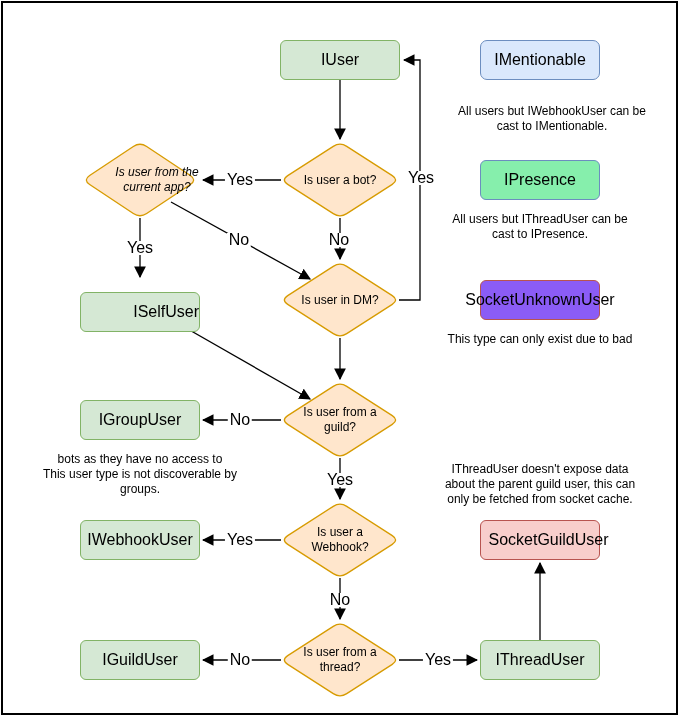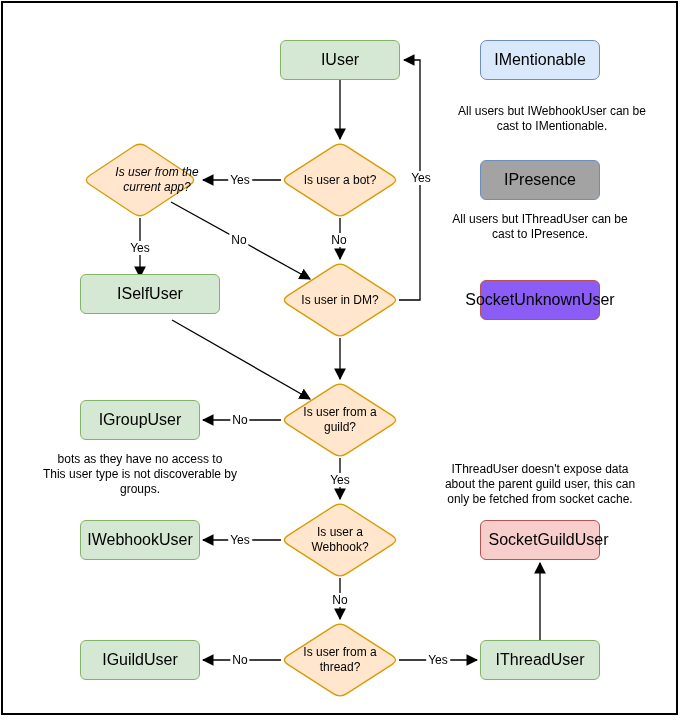--- a/index.html
+++ b/index.html
@@ -6,21 +6,21 @@
   body{width:682px;height:722px;font-family:"Liberation Sans",sans-serif;}
   .canvas{position:relative;width:682px;height:722px;background:#ffffff;overflow:hidden;}
   .frame{position:absolute;left:1px;top:1px;width:677px;height:714px;border:2px solid #000;box-sizing:border-box;}
   .layer{position:absolute;left:0;top:0;pointer-events:none;}
   .node{position:absolute;display:flex;align-items:center;justify-content:center;
         font-size:16px;color:#000;border:1px solid #000;border-radius:6px;box-sizing:border-box;
         text-align:center;}
   .dlabel{position:absolute;display:flex;align-items:center;justify-content:center;
           text-align:center;font-size:12px;color:#000;white-space:pre-line;line-height:15px;}
   .elabel{position:absolute;transform:translate(-50%,-50%);background:#ffffff;
-          font-size:12px;color:#000;padding:0 2px;line-height:14px;text-align:center;}
+          font-size:16px;color:#000;padding:0 2px;line-height:14px;text-align:center;}
   .note{position:absolute;transform:translateX(-50%);text-align:center;font-size:12px;
         line-height:15px;color:#000;}
   .note div{white-space:nowrap;}
 </style>
 </head>
 <body>
 
 <div class="canvas">
   <div class="frame"></div>
   <svg id="edge-layer" class="layer" xmlns="http://www.w3.org/2000/svg" width="682" height="722">
@@ -51,27 +51,27 @@
       <polyline points="399,660 477,660" fill="none" stroke="#000000" stroke-width="1.3" marker-end="url(#arrow)"></polyline>
       <polyline points="540,640 540,563" fill="none" stroke="#000000" stroke-width="1.3" marker-end="url(#arrow)"></polyline>
     </svg>
   <div id="overlay-layer">
       <div class="node" style="left: 280px; top: 40px; width: 120px; height: 40px; background: rgb(213, 232, 212); border-color: rgb(130, 179, 102);">
         <span>IUser</span>
       </div>
       <div class="node" style="left: 480px; top: 40px; width: 120px; height: 40px; background: rgb(218, 232, 252); border-color: rgb(108, 142, 191); border-radius: 7px;">
         <span>IMentionable</span>
       </div>
-      <div class="node" style="left: 480px; top: 160px; width: 120px; height: 40px; background: #a3a3a3; border-color: rgb(108, 142, 191);">
+      <div class="node" style="left: 480px; top: 160px; width: 120px; height: 40px; background: #86efac; border-color: rgb(108, 142, 191);">
         <span>IPresence</span>
       </div>
       <div class="node" style="left: 480px; top: 280px; width: 120px; height: 40px; background: #8b5cf6; border-color: rgb(184, 84, 80);">
         <span>SocketUnknownUser</span>
       </div>
-      <div class="node" style="left: 80px; top: 274px; width: 140px; height: 40px; background: rgb(213, 232, 212); border-color: rgb(130, 179, 102);">
+      <div class="node" style="left: 80px; top: 292px; width: 120px; height: 40px; background: rgb(213, 232, 212); border-color: rgb(130, 179, 102); justify-content: flex-end;">
         <span>ISelfUser</span>
       </div>
       <div class="node" style="left: 80px; top: 400px; width: 120px; height: 40px; background: rgb(213, 232, 212); border-color: rgb(130, 179, 102);">
         <span>IGroupUser</span>
       </div>
       <div class="node" style="left: 80px; top: 520px; width: 120px; height: 40px; background: rgb(213, 232, 212); border-color: rgb(130, 179, 102);">
         <span>IWebhookUser</span>
       </div>
       <div class="node" style="left: 80px; top: 640px; width: 120px; height: 40px; background: rgb(213, 232, 212); border-color: rgb(130, 179, 102);">
         <span>IGuildUser</span>
@@ -105,20 +105,21 @@
       <div class="elabel" style="left: 438px; top: 660px;">Yes</div>
       <div class="note" style="left: 540px; top: 104px; margin-left: 12px;">
         <div>All users but IWebhookUser can be</div>
         <div>cast to IMentionable.</div>
       </div>
       <div class="note" style="left: 540px; top: 212px;">
         <div>All users but IThreadUser can be</div>
         <div>cast to IPresence.</div>
       </div>
       <div class="note" style="left: 540px; top: 332px;">
+        <div>This type can only exist due to bad</div>
       </div>
       <div class="note" style="left: 140px; top: 452px;">
         <div>bots as they have no access to</div>
         <div>This user type is not discoverable by</div>
         <div>groups.</div>
       </div>
       <div class="note" style="left: 540px; top: 462px;">
         <div>IThreadUser doesn't expose data</div>
         <div>about the parent guild user, this can</div>
         <div>only be fetched from socket cache.</div>

